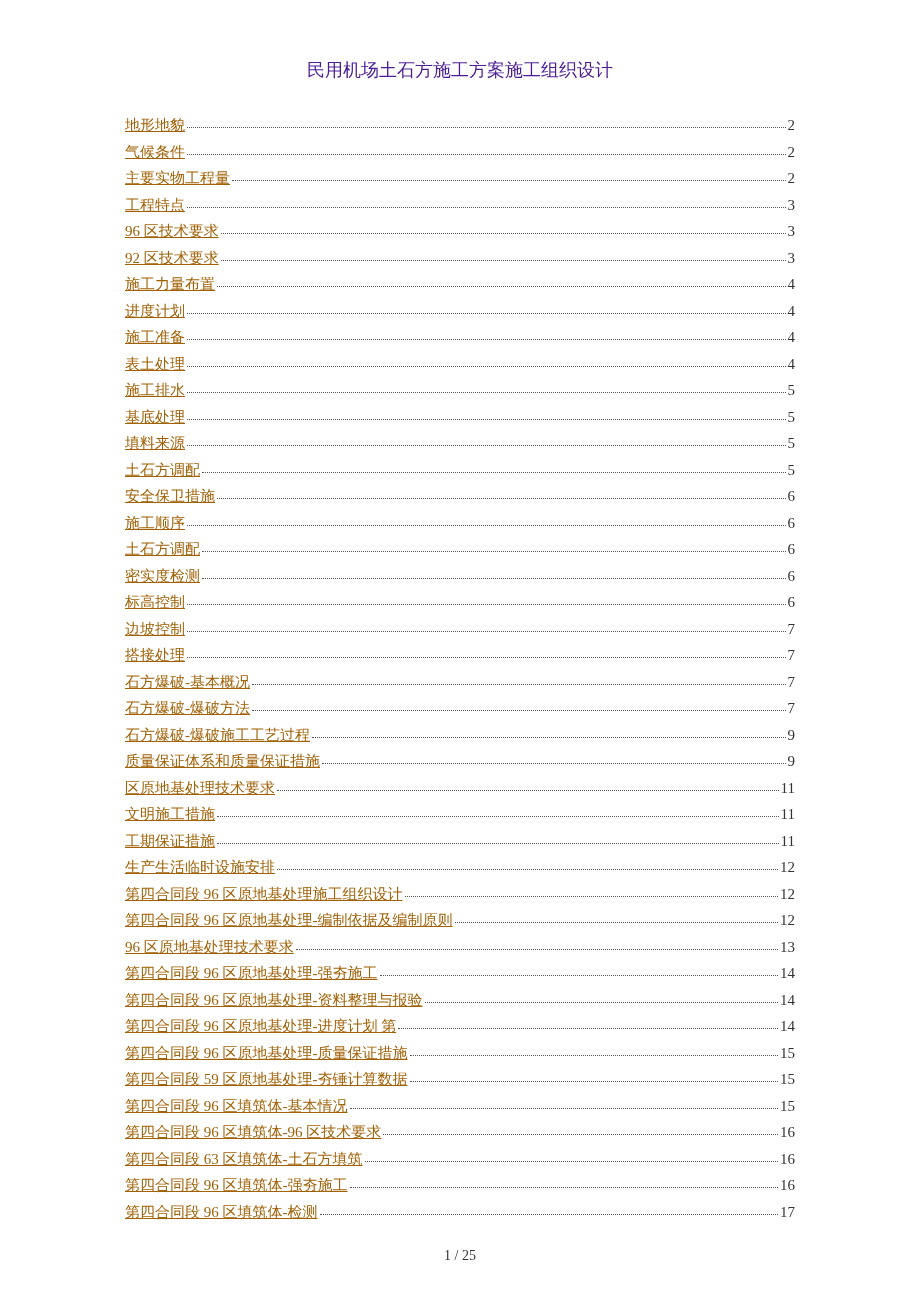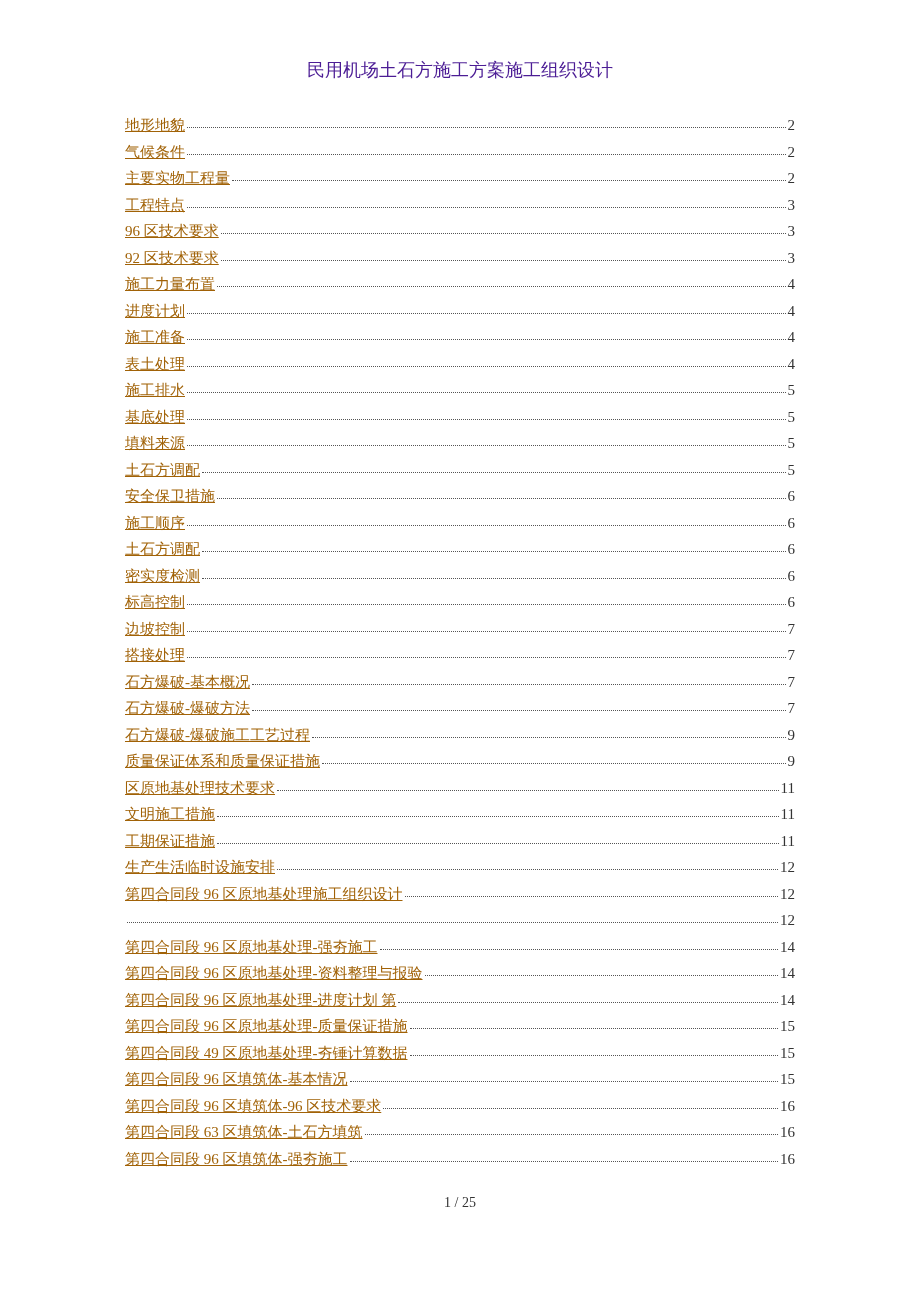--- a/index.html
+++ b/index.html
@@ -205,45 +205,51 @@
         <span class="toc-label">生产生活临时设施安排</span>
         <span class="toc-dots"></span>
         <span class="toc-page">12</span>
       </div>
       <div class="toc-row">
         <span class="toc-label">第四合同段 96 区原地基处理施工组织设计</span>
         <span class="toc-dots"></span>
         <span class="toc-page">12</span>
       </div>
       <div class="toc-row">
+        <span class="toc-label">第四合同段 96 区原地基处理-编制依据及编制原则</span>
         <span class="toc-dots"></span>
         <span class="toc-page">12</span>
       </div>
       <div class="toc-row">
+        <span class="toc-label">96 区原地基处理技术要求</span>
+        <span class="toc-dots"></span>
+        <span class="toc-page">13</span>
+      </div>
+      <div class="toc-row">
         <span class="toc-label">第四合同段 96 区原地基处理-强夯施工</span>
         <span class="toc-dots"></span>
         <span class="toc-page">14</span>
       </div>
       <div class="toc-row">
         <span class="toc-label">第四合同段 96 区原地基处理-资料整理与报验</span>
         <span class="toc-dots"></span>
         <span class="toc-page">14</span>
       </div>
       <div class="toc-row">
         <span class="toc-label">第四合同段 96 区原地基处理-进度计划   第</span>
         <span class="toc-dots"></span>
         <span class="toc-page">14</span>
       </div>
       <div class="toc-row">
         <span class="toc-label">第四合同段 96 区原地基处理-质量保证措施</span>
         <span class="toc-dots"></span>
         <span class="toc-page">15</span>
       </div>
       <div class="toc-row">
-        <span class="toc-label">第四合同段 49 区原地基处理-夯锤计算数据</span>
+        <span class="toc-label">第四合同段 59 区原地基处理-夯锤计算数据</span>
         <span class="toc-dots"></span>
         <span class="toc-page">15</span>
       </div>
       <div class="toc-row">
         <span class="toc-label">第四合同段 96 区填筑体-基本情况</span>
         <span class="toc-dots"></span>
         <span class="toc-page">15</span>
       </div>
       <div class="toc-row">
         <span class="toc-label">第四合同段 96 区填筑体-96 区技术要求</span>
@@ -252,16 +258,21 @@
       </div>
       <div class="toc-row">
         <span class="toc-label">第四合同段 63 区填筑体-土石方填筑</span>
         <span class="toc-dots"></span>
         <span class="toc-page">16</span>
       </div>
       <div class="toc-row">
         <span class="toc-label">第四合同段 96 区填筑体-强夯施工</span>
         <span class="toc-dots"></span>
         <span class="toc-page">16</span>
+      </div>
+      <div class="toc-row">
+        <span class="toc-label">第四合同段 96 区填筑体-检测</span>
+        <span class="toc-dots"></span>
+        <span class="toc-page">17</span>
       </div>
     </div>
   <div class="footer">1 / 25</div>
 </div>
 
 </body></html>

